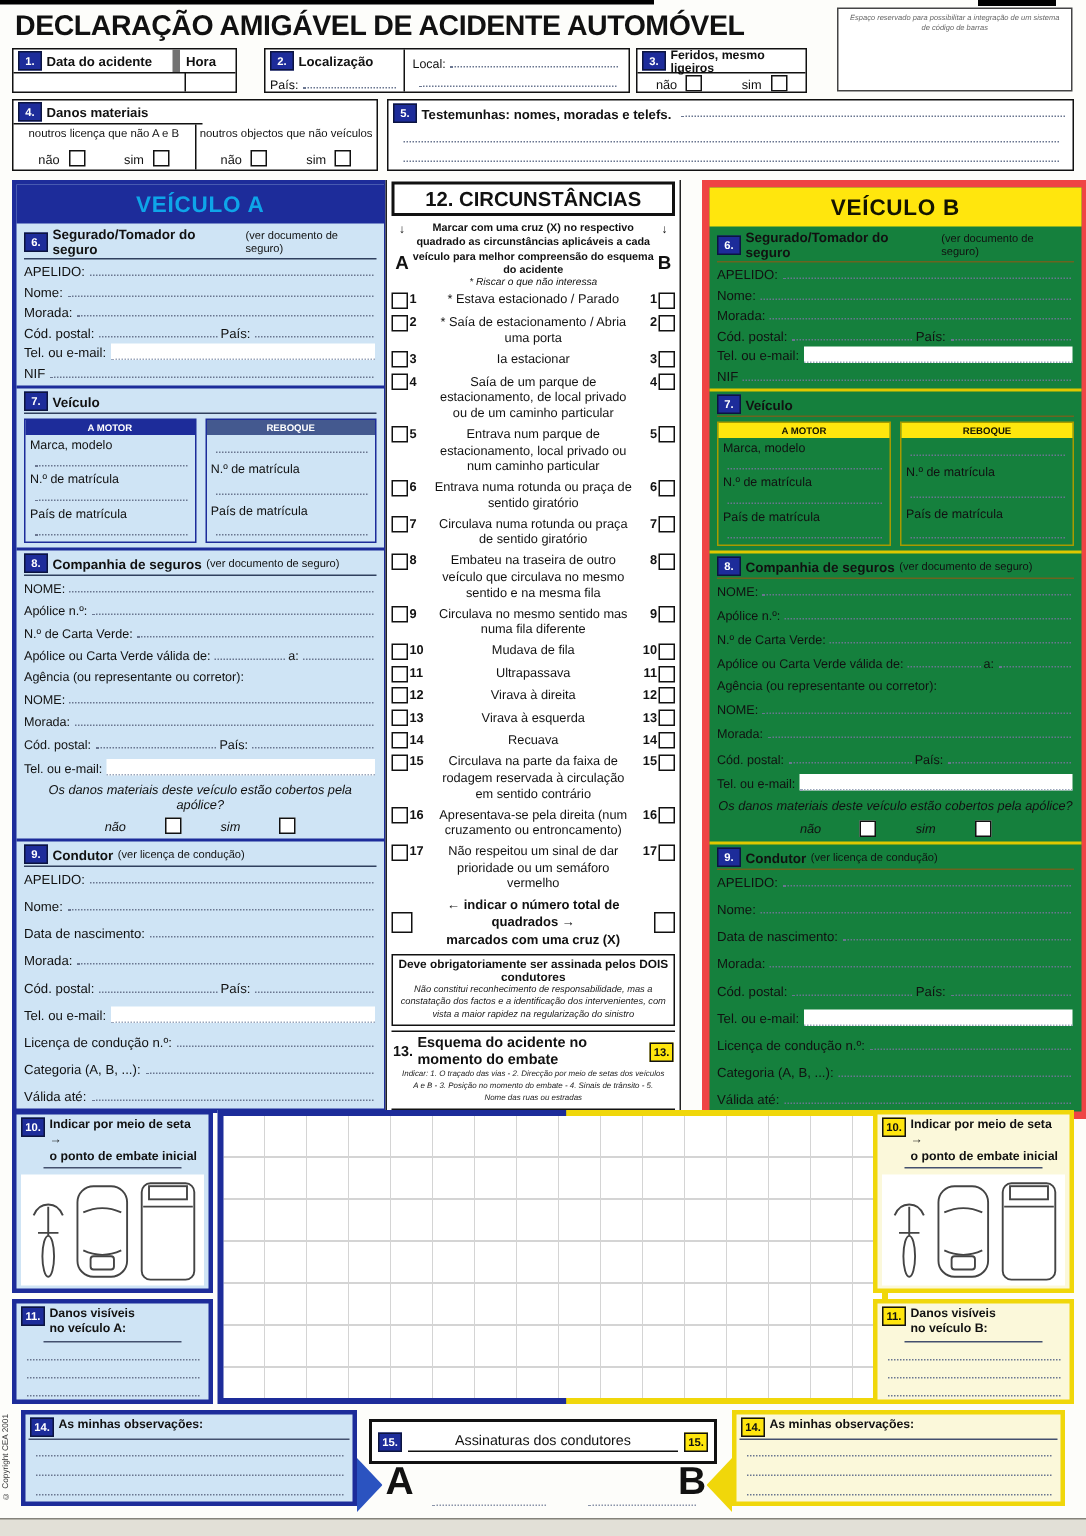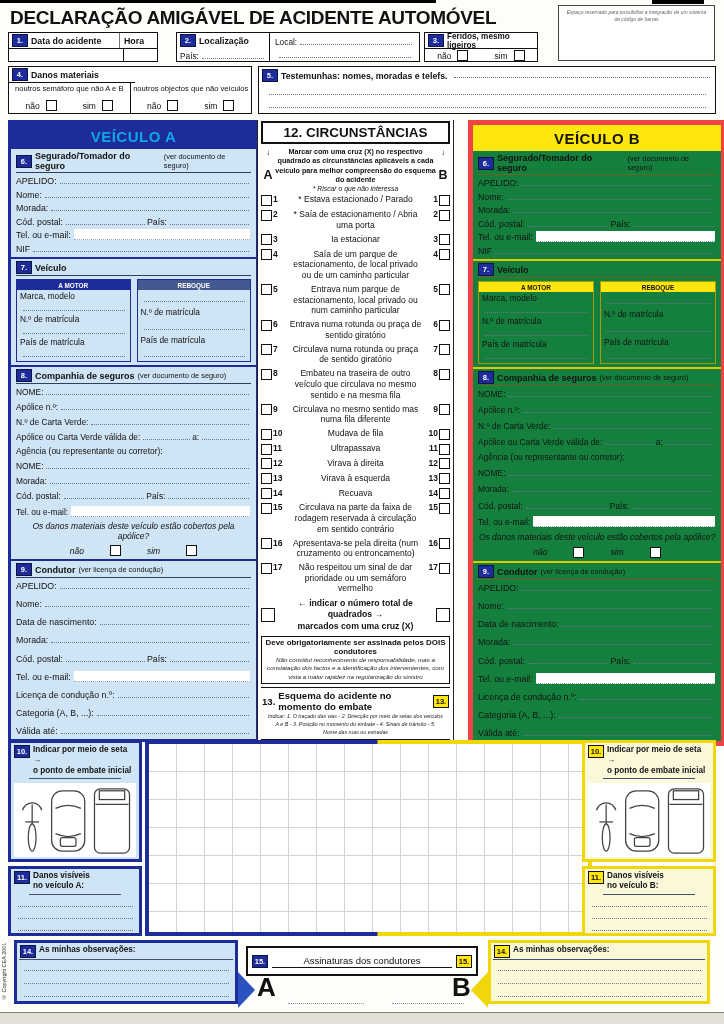--- a/index.html
+++ b/index.html
@@ -16,21 +16,21 @@
   .box{border:1.5px solid #111;background:#fff;position:absolute;box-sizing:border-box;}
   .badge{display:inline-flex;align-items:center;justify-content:center;min-width:12px;height:11px;background:#1d2c9a;border:1px solid #0c1440;color:#fff;font-size:7.5px;font-weight:700;padding:0 1px;flex:none;}
   .badge.y{background:#ffe60d;color:#111;border:1px solid #111;}
   .bhead{display:flex;align-items:center;gap:3px;border-bottom:1px solid #111;height:15px;padding:0 3px;font-size:8.8px;font-weight:700;}
   .dots{flex:1;border-bottom:1px dotted #6a7690;margin:0 2px 2px 3px;min-width:6px;height:8px;}
   .dotrow{display:flex;align-items:flex-end;height:13px;padding:0 4px;}
   .cbx{width:9px;height:9px;border:1px solid #111;background:#fff;flex:none;display:inline-block;}
   .cbl{font-size:8.5px;}
   
   .s1{left:8px;top:32px;width:150px;height:30px;}
-  .s1 .hora{margin-left:auto;border-left:1px solid #737373;align-self:stretch;display:flex;align-items:center;padding:0 4px;width:26px;}
+  .s1 .hora{margin-left:auto;border-left:5px solid #737373;align-self:stretch;display:flex;align-items:center;padding:0 4px;width:26px;}
   .s1 .vline{position:absolute;top:15px;bottom:0;right:33px;width:1px;background:#111;}
   
   .s2{left:176px;top:32px;width:244px;height:30px;display:flex;}
   .s2l{width:92px;border-right:1px solid #111;display:flex;flex-direction:column;}
   .s2l .bhead{border-bottom:none;}
   .s2r{flex:1;display:flex;flex-direction:column;padding:1px 2px;}
   .lblrow{display:flex;align-items:flex-end;font-size:8.3px;height:13px;padding:0 3px;}
   
   .s3{left:424px;top:32px;width:114px;height:30px;}
   .s3 .bhead{font-size:8.2px;}
@@ -198,21 +198,21 @@
     </div>
   </div>
 
   <div class="box s4">
     <div class="bhead">
       <span class="badge">4.</span>
       <span>Danos materiais</span>
     </div>
     <div class="s4cols">
       <div class="s4col">
-        <span class="lab">noutros semáforo que não A e B</span>
+        <span class="lab">noutros licença que não A e B</span>
         <div class="cbrow">
           <span class="cbl">não</span>
           <span class="cbx"></span>
           <span class="sp"></span>
           <span class="cbl">sim</span>
           <span class="cbx"></span>
         </div>
       </div>
       <div class="s4col">
         <span class="lab">noutros objectos que não veículos</span>

